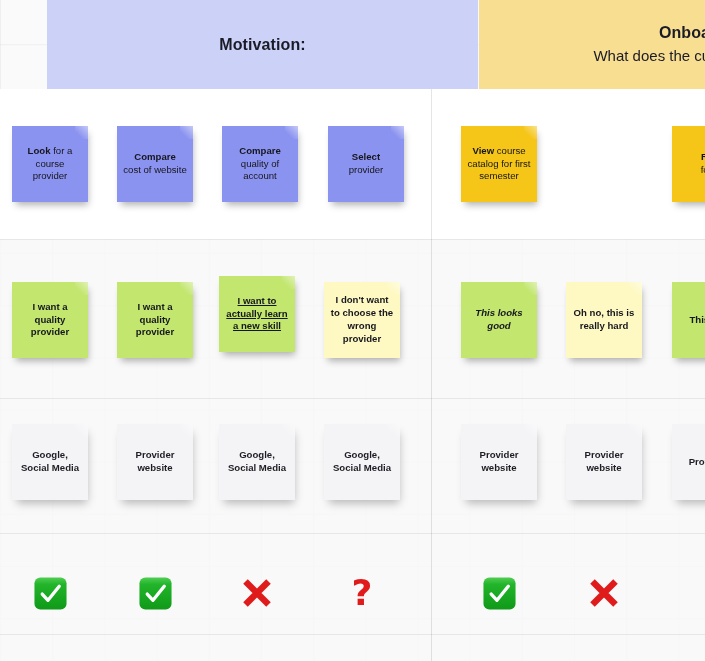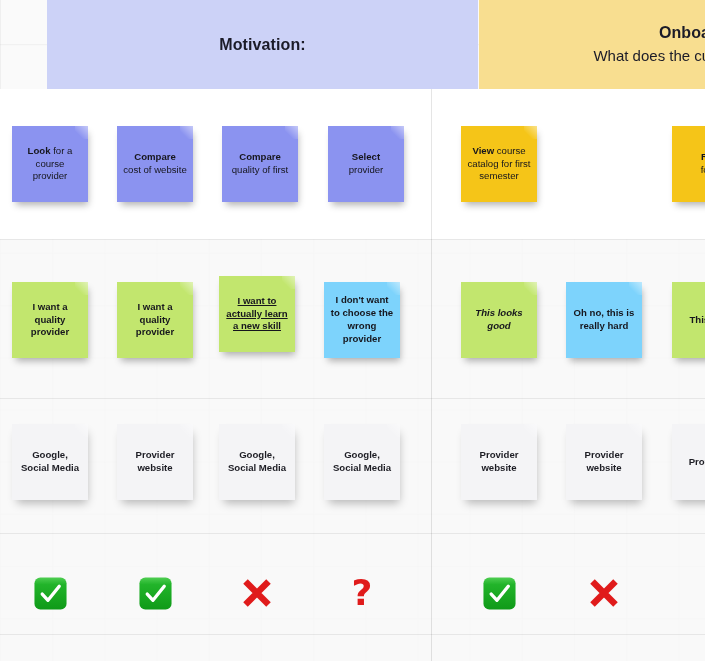--- a/index.html
+++ b/index.html
@@ -145,21 +145,21 @@
     overflow: hidden;
   }
   .note .note-text { display: block; width: 100%; }
   .note b, .note strong { font-weight: 700; }
 
   .note.bold-all { font-weight: 700; }
 
   .note.blue   { background: #8b93f0; }
   .note.yellow { background: #f5c518; }
   .note.green  { background: #c2e66e; }
-  .note.pink   { background: #7dd3fc; }
+  .note.pink   { background: #fef9c3; }
   .note.white  { background: #f4f4f6; color: #1d1d24;
                  box-shadow: 2px 6px 9px -3px rgba(0,0,0,0.28); }
 
   
   .note::after {
     content: "";
     position: absolute;
     top: 0; right: 0;
     width: 13px; height: 13px;
     background: linear-gradient(225deg, rgba(255,255,255,0.50) 0%, rgba(255,255,255,0.0) 70%);
@@ -215,21 +215,21 @@
 
   <div class="phase-divider" style="left:431px;"></div>
 
   <div class="note blue" style="left:12px;  top:126px;text-align:center;">
     <span class="note-text"><b>Look</b><span> for a course provider</span></span>
   </div>
   <div class="note blue" style="left:117px; top:126px;">
     <span class="note-text"><b>Compare</b><br><span>cost of website</span></span>
   </div>
   <div class="note blue" style="left:222px; top:126px;">
-    <span class="note-text"><b>Compare</b><br><span>quality of first</span></span>
+    <span class="note-text"><b>Compare</b><br><span>quality of account</span></span>
   </div>
   <div class="note blue" style="left:328px; top:126px;">
     <span class="note-text"><b>Select</b><br><span>provider</span></span>
   </div>
   <div class="note yellow" style="left:461px; top:126px;">
     <span class="note-text"><b>View</b><span> course catalog for first semester</span></span>
   </div>
   <div class="note yellow" style="left:672px; top:126px;">
     <span class="note-text"><b>Reg</b><br><span>for c</span></span>
   </div>

